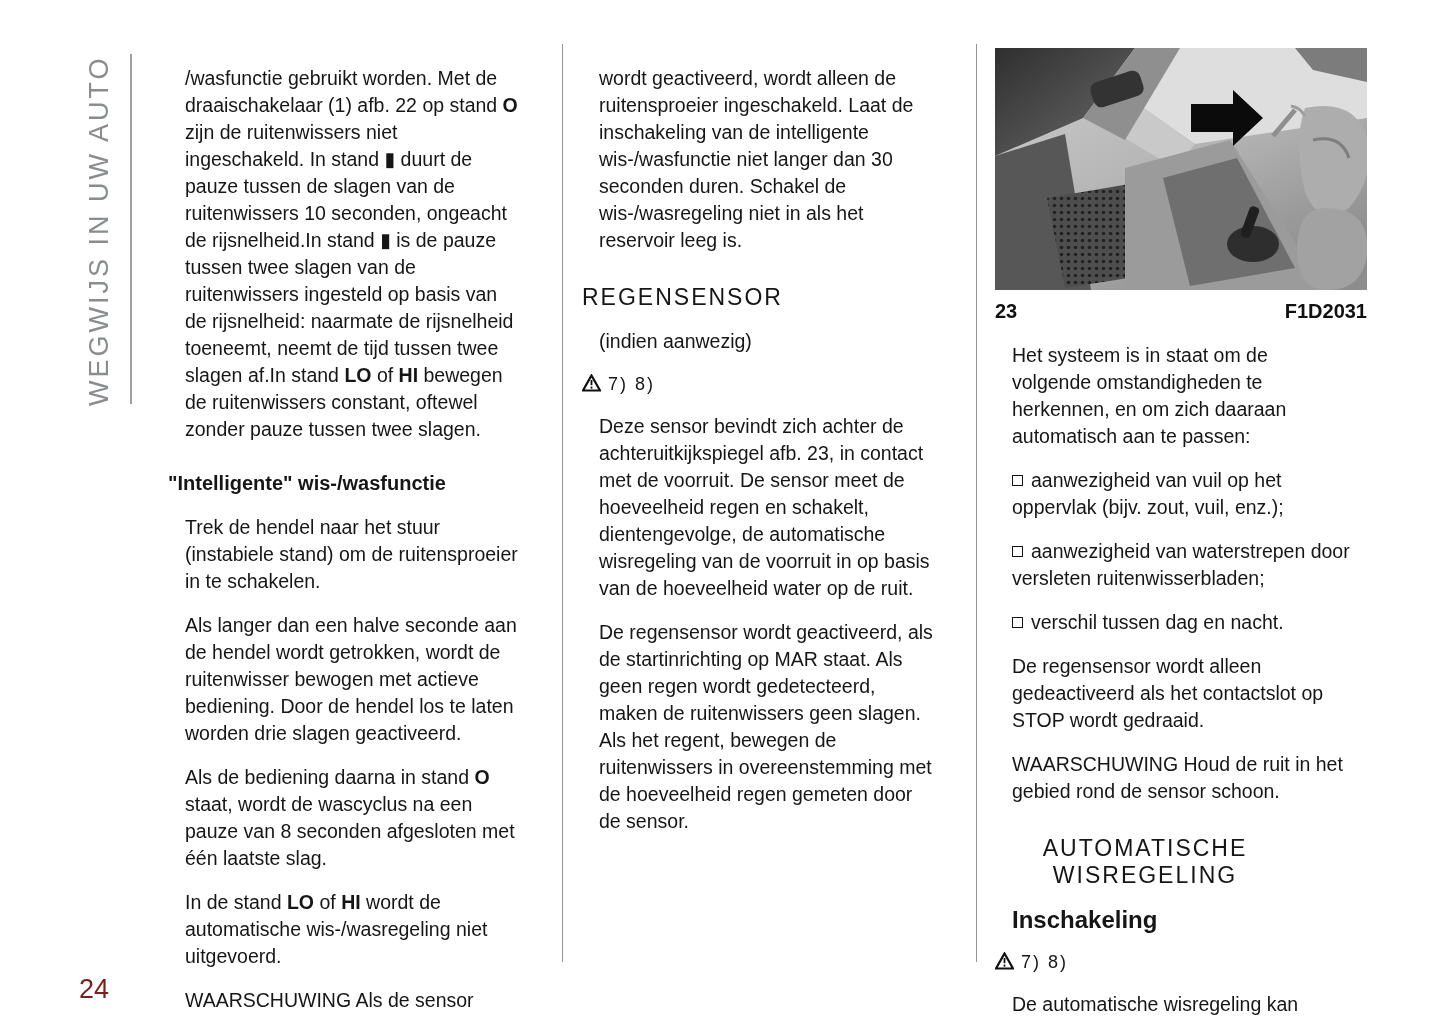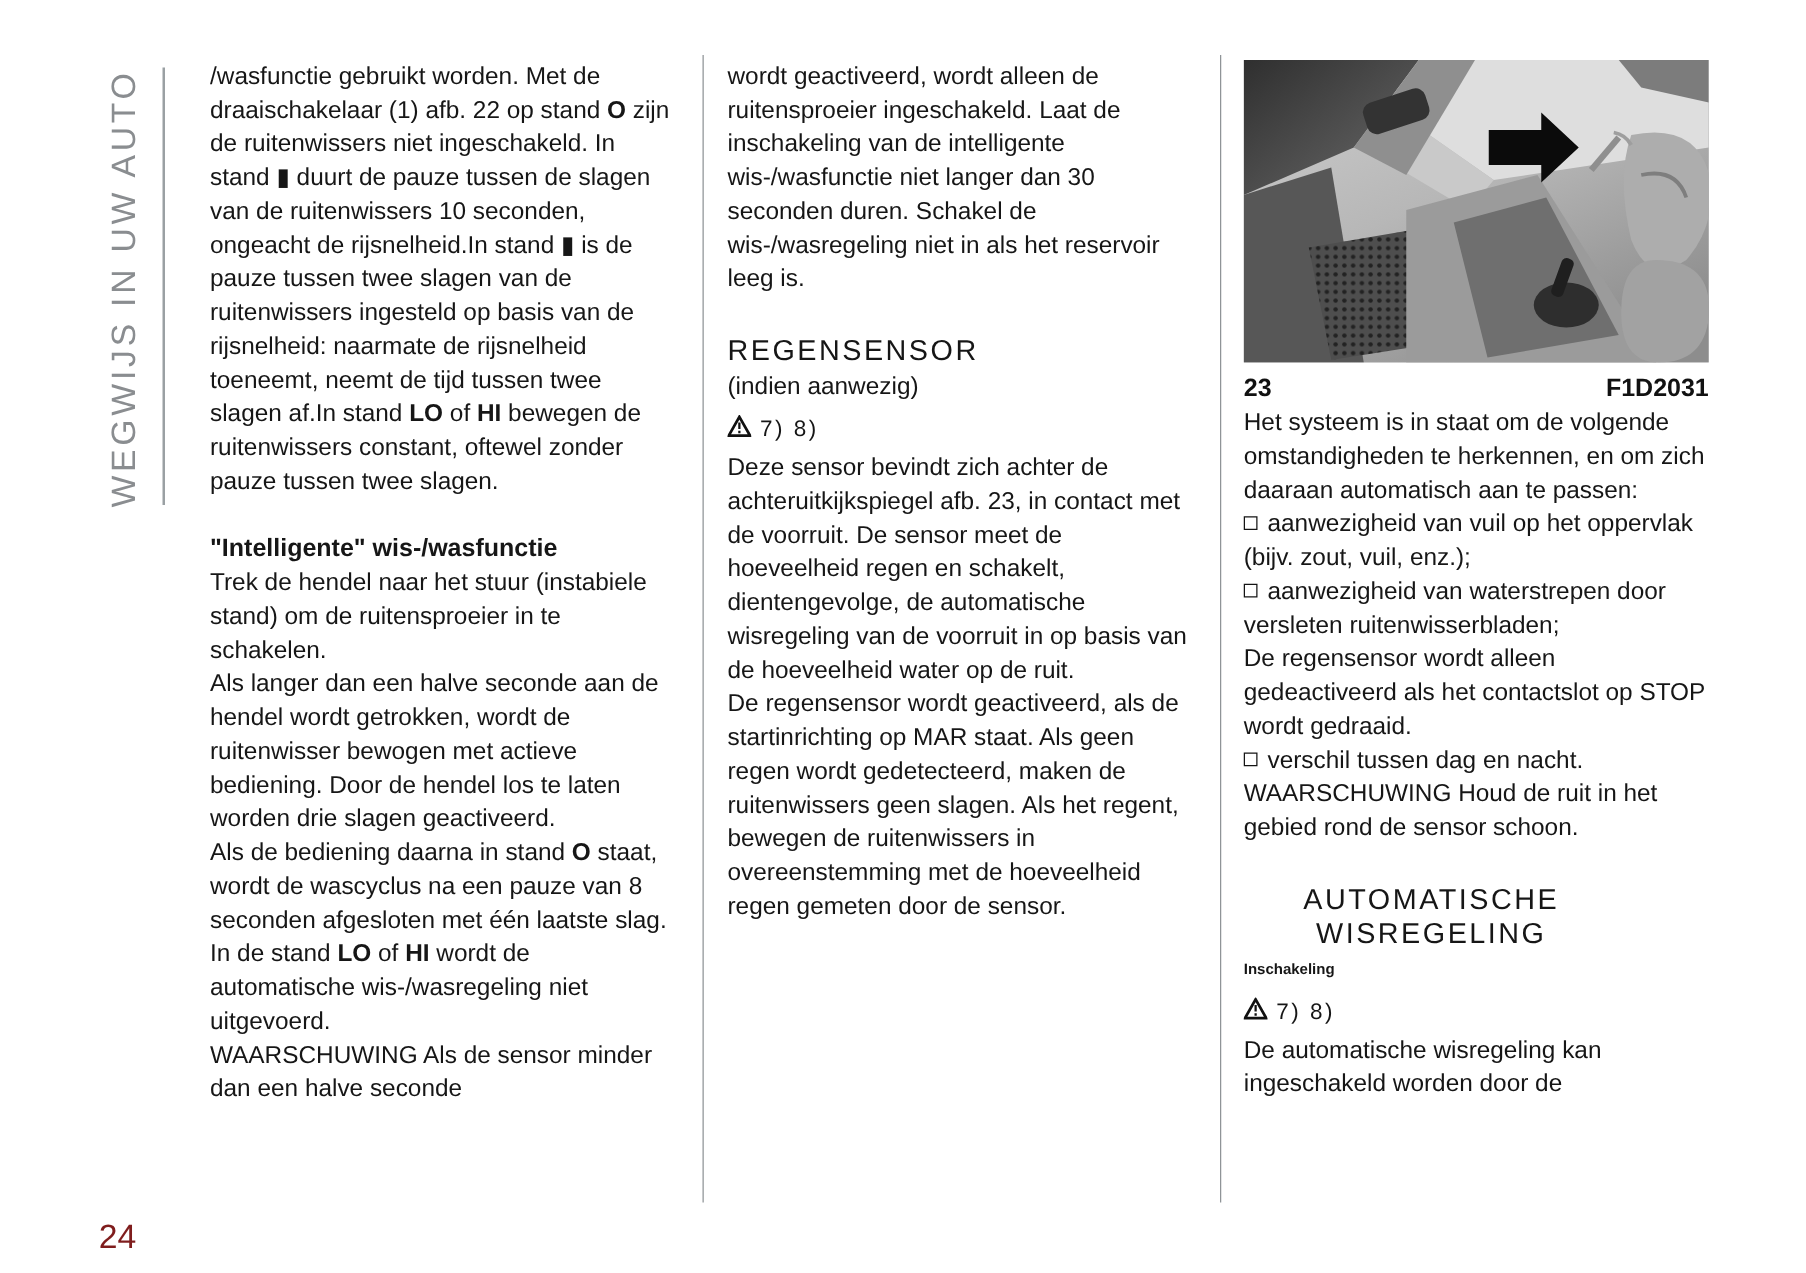--- a/index.html
+++ b/index.html
@@ -16,27 +16,27 @@
   .sidebar-rule{position:absolute;left:130px;top:54px;width:2px;height:350px;background:#9aa0a3;}
   .page-number{position:absolute;left:79px;top:974px;font-size:27px;font-weight:normal;color:#7f1d1d;}
   .vrule{position:absolute;top:44px;height:918px;width:1px;background:#8f9497;}
   .vrule-1{left:562px;}
   .vrule-2{left:976px;}
   
   .col{position:absolute;top:48px;font-size:19.5px;line-height:27px;color:#161616;}
   .col-1{left:168px;width:368px;}
   .col-2{left:582px;width:370px;}
   .col-3{left:995px;width:372px;}
-  .col p{margin:0;}
+  .col p{margin:17px;}
   .b{font-weight:bold;}
   .gap-top{margin-top:27px;}
   .subheading{margin:27px 0 0 0;font-size:20px;line-height:27px;font-weight:bold;}
   .heading{margin:30px 0 2px 0;font-size:23px;line-height:27px;font-weight:normal;letter-spacing:2px;}
   .heading-narrow{width:300px;text-align:center;}
-  .bold-sub{font-weight:bold;font-size:12px;margin-top:2px;}
+  .bold-sub{font-weight:bold;font-size:24px;margin-top:2px;}
   
   .note-line{display:flex;align-items:flex-start;gap:7px;margin:8px 0 6px 0;height:24px;}
   .note-refs{font-size:18px;font-weight:normal;position:relative;top:-1px;letter-spacing:2px;}
   
   .square-bullet{display:inline-block;width:9px;height:9px;border:1.6px solid #141414;margin-right:8px;position:relative;top:-1px;}
   
   .figure{width:372px;}
   .photo{display:block;width:372px;height:242px;background:#bbb;}
   .caption-row{display:flex;justify-content:space-between;margin-top:8px;font-size:20px;font-weight:bold;color:#111;}
 </style>
@@ -120,22 +120,22 @@
       </svg>
       <div class="caption-row">
         <span>23</span>
         <span>F1D2031</span>
       </div>
     </div>
 
     <p class="gap-top">Het systeem is in staat om de volgende omstandigheden te herkennen, en om zich daaraan automatisch aan te passen:</p>
     <p><span class="square-bullet"></span><span>aanwezigheid van vuil op het oppervlak (bijv. zout, vuil, enz.);</span></p>
     <p><span class="square-bullet"></span><span>aanwezigheid van waterstrepen door versleten ruitenwisserbladen;</span></p>
+    <p><span class="square-bullet"></span><span>verschil tussen dag en nacht.</span></p>
     <p>De regensensor wordt alleen gedeactiveerd als het contactslot op STOP wordt gedraaid.</p>
-    <p><span class="square-bullet"></span><span>verschil tussen dag en nacht.</span></p>
     <p class="gap-top">WAARSCHUWING Houd de ruit in het gebied rond de sensor schoon.</p>
 
     <h2 class="heading heading-narrow">AUTOMATISCHE WISREGELING</h2>
     <p class="bold-sub">Inschakeling</p>
     <div class="note-line">
       <span>
         <svg width="19" height="18" viewBox="0 0 19 18">
           <path d="M9.5 1.5 L18 16.5 H1 Z" fill="none" stroke="#111" stroke-width="2.2"></path>
           <rect x="8.6" y="6" width="1.8" height="5.2" fill="#111"></rect>
           <rect x="8.6" y="12.6" width="1.8" height="2" fill="#111"></rect>

